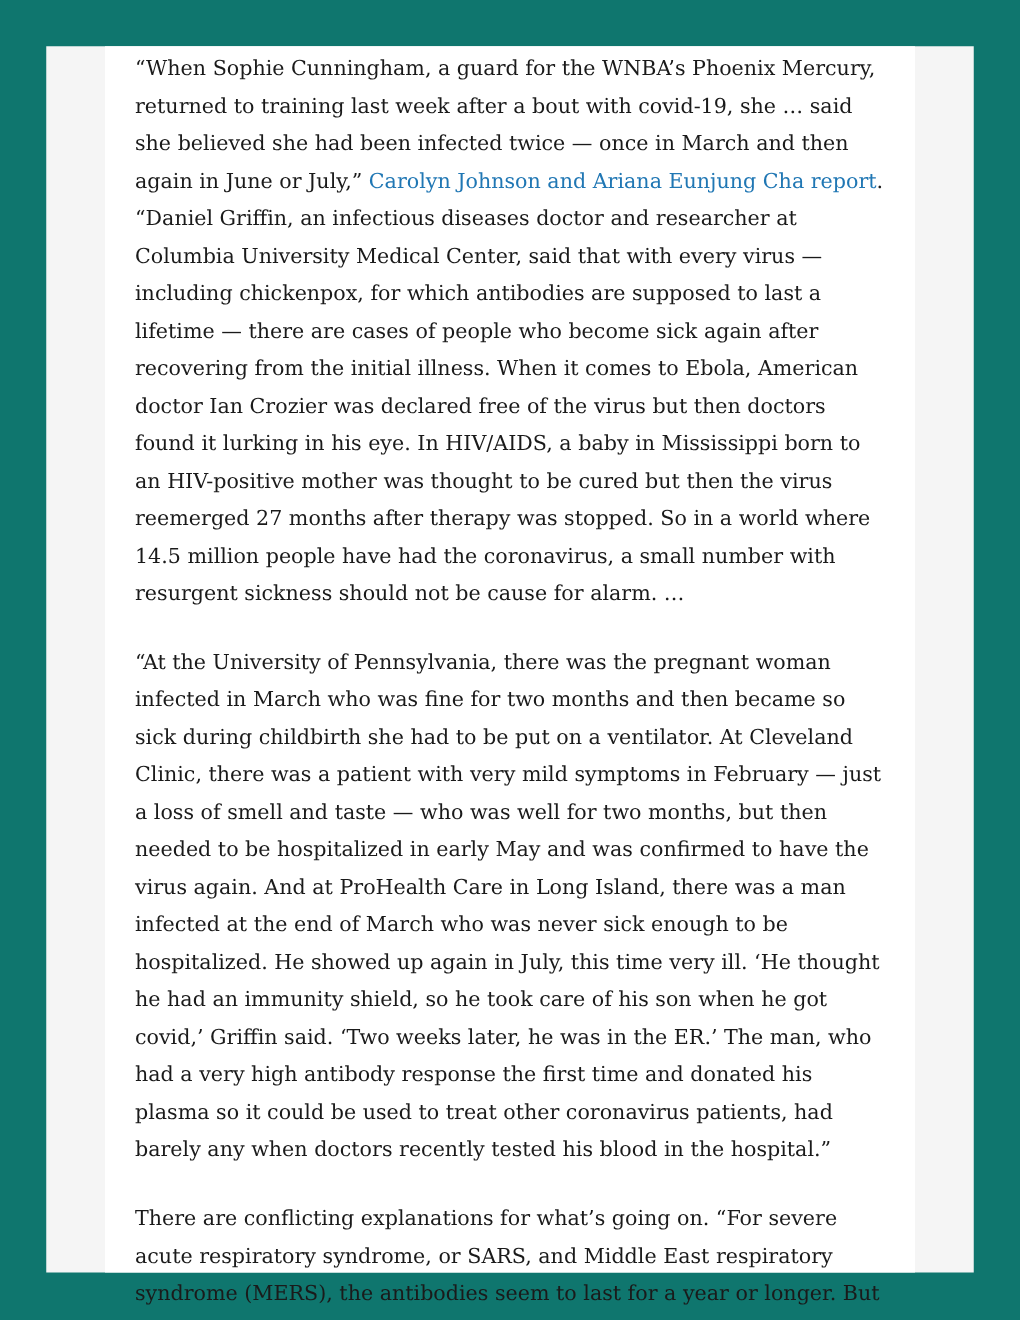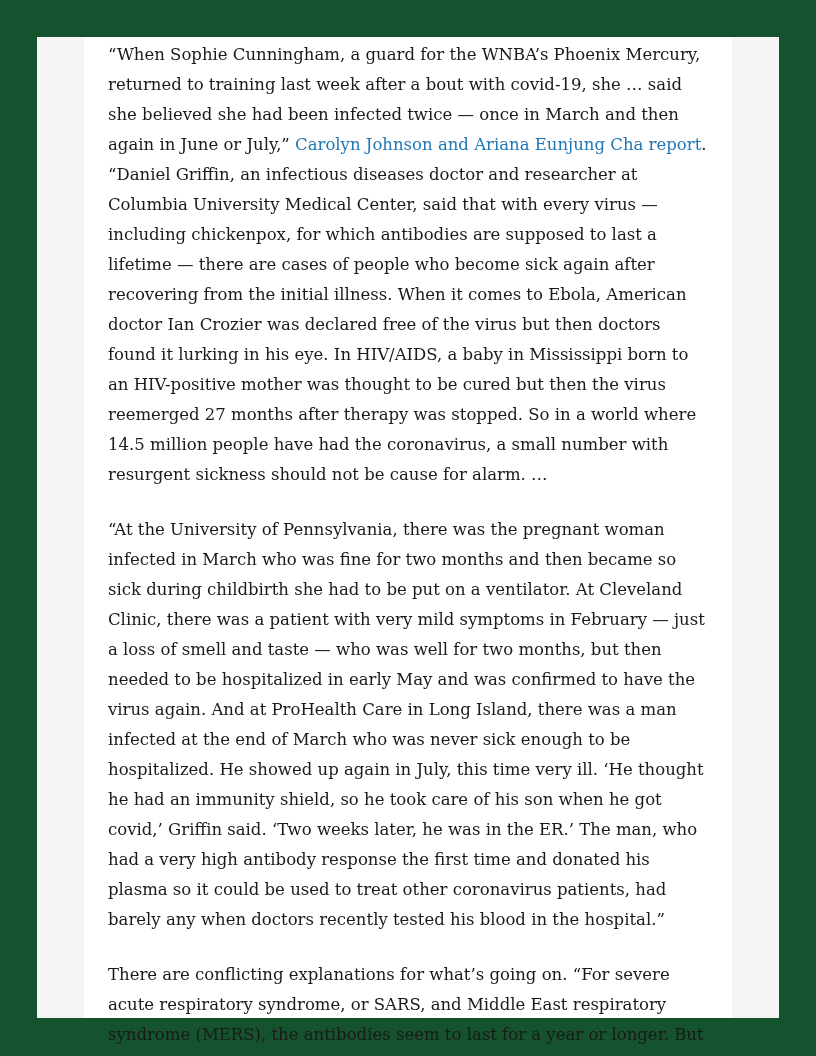--- a/index.html
+++ b/index.html
@@ -12,21 +12,21 @@
   html, body {
     width: 816px;
     height: 1056px;
     background: #ffffff;
     overflow: hidden;
   }
   .print-page {
     position: relative;
     width: 816px;
     height: 1056px;
-    background: #14532d;
+    background: #0f766e;
   }
   .page-background {
     position: absolute;
     left: 37px;
     top: 37px;
     width: 742px;
     height: 981px;
     background: var(--bg-gray);
   }
   .article-column {

